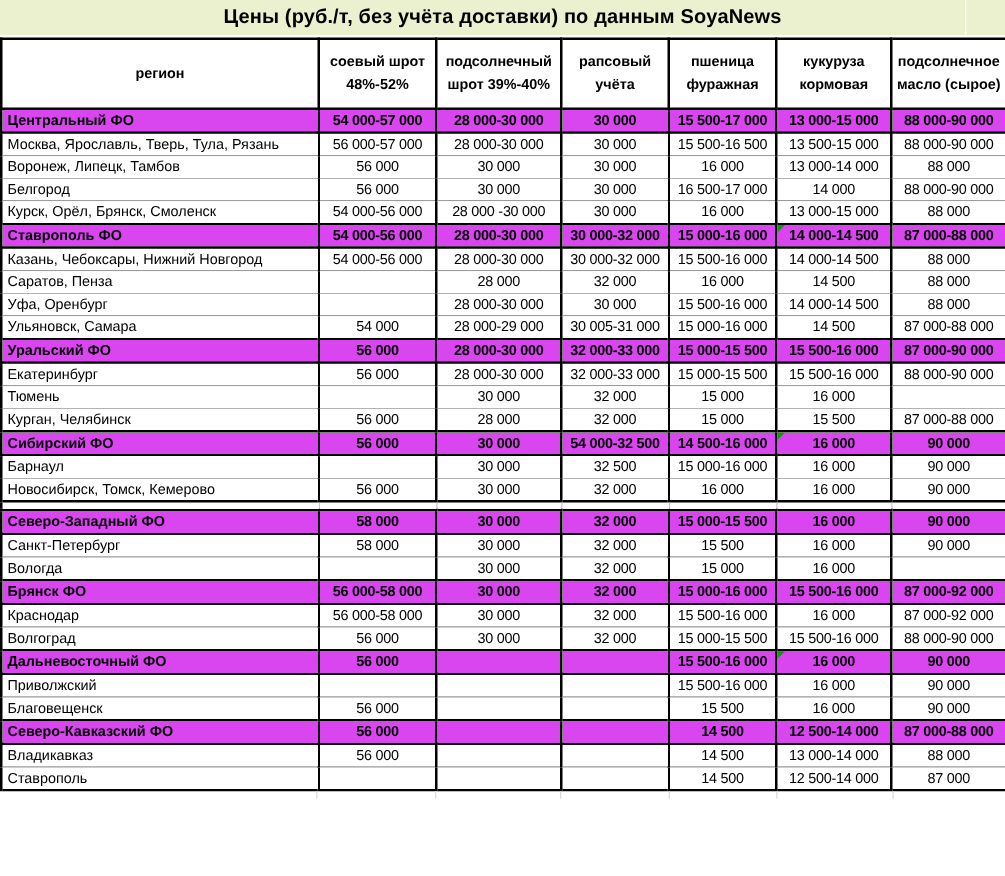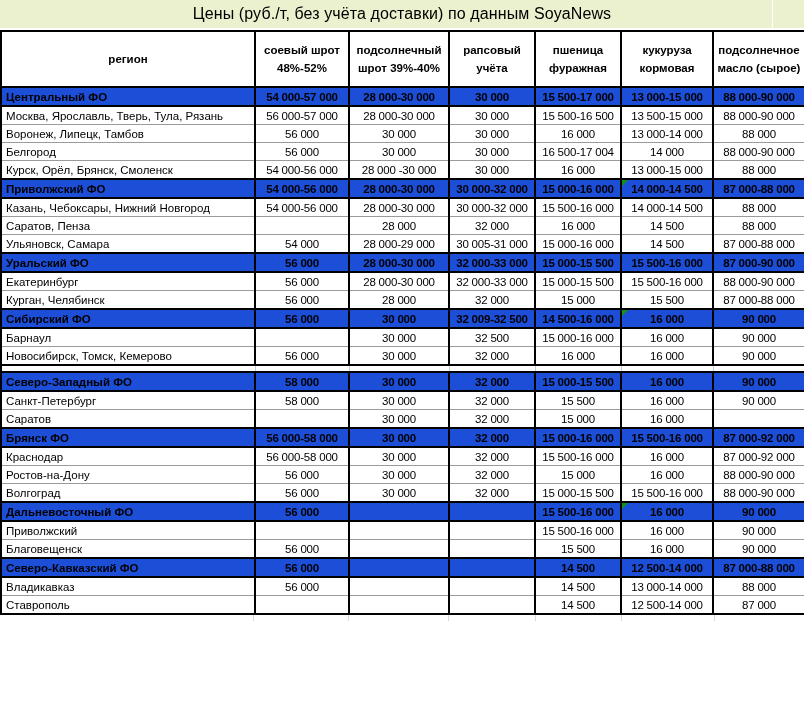--- a/index.html
+++ b/index.html
@@ -7,39 +7,39 @@
     width:804px;height:701px;overflow:hidden;background:#ffffff;
     font-family:"Liberation Sans",sans-serif;color:#000;
   }
   .title-bar{
     height:28px;background:#EBF1CE;display:flex;align-items:center;justify-content:center;
     margin-bottom:2px;position:relative;
   }
   .title-bar .gridline{
     position:absolute;top:0;bottom:0;left:772px;width:1px;background:#ffffff;
   }
-  .page-title{font-weight:normal;font-size:16px;letter-spacing:0.1px;}
+  .page-title{font-weight:bold;font-size:16px;letter-spacing:0.1px;}
   table.price-table{
     border-collapse:collapse;table-layout:fixed;width:804px;
     border:2px solid #000;
   }
   th{
     border:2px solid #000;background:#ffffff;
     font-size:11.5px;font-weight:bold;text-align:center;vertical-align:middle;
     white-space:pre-line;height:54px;line-height:1.6;padding:0 2px;overflow:hidden;
   }
   td{
     height:17px;font-size:11.5px;padding:0 3px;position:relative;overflow:hidden;
     border-left:2px solid #000;border-right:2px solid #000;border-top:1px solid #9b9b9b;
     vertical-align:middle;background:#ffffff;
   }
   .value-cell{text-align:center;white-space:nowrap;letter-spacing:-0.2px;}
   .region-cell{text-align:left;padding-left:4px;white-space:nowrap;}
   .district-row td{
-    background:#1d4ed8;font-weight:bold;
+    background:#d946ef;font-weight:bold;
     border-top:2px solid #000;border-bottom:2px solid #000;margin-top:24px;
   }
   .spacer-row td{
     height:5px;border-top:2px solid #000;border-bottom:2px solid #000;
     border-left:1px solid #c9c9c9;border-right:1px solid #c9c9c9;background:#ffffff;
   }
   .flag{
     position:absolute;top:0;left:0;width:0;height:0;
     border-top:6px solid #149414;border-right:6px solid transparent;
   }
@@ -109,35 +109,35 @@
           <td class="value-cell"><span>30 000</span></td>
           <td class="value-cell"><span>16 000</span></td>
           <td class="value-cell"><span>13 000-14 000</span></td>
           <td class="value-cell"><span>88 000</span></td>
         </tr>
         <tr class="city-row">
           <td class="region-cell"><span>Белгород</span></td>
           <td class="value-cell"><span>56 000</span></td>
           <td class="value-cell"><span>30 000</span></td>
           <td class="value-cell"><span>30 000</span></td>
-          <td class="value-cell"><span>16 500-17 004</span></td>
+          <td class="value-cell"><span>16 500-17 000</span></td>
           <td class="value-cell"><span>14 000</span></td>
           <td class="value-cell"><span>88 000-90 000</span></td>
         </tr>
         <tr class="city-row">
           <td class="region-cell"><span>Курск, Орёл, Брянск, Смоленск</span></td>
           <td class="value-cell"><span>54 000-56 000</span></td>
           <td class="value-cell"><span>28 000 -30 000</span></td>
           <td class="value-cell"><span>30 000</span></td>
           <td class="value-cell"><span>16 000</span></td>
           <td class="value-cell"><span>13 000-15 000</span></td>
           <td class="value-cell"><span>88 000</span></td>
         </tr>
         <tr class="district-row">
-          <td class="region-cell"><span>Приволжский ФО</span></td>
+          <td class="region-cell"><span>Ставрополь ФО</span></td>
           <td class="value-cell"><span>54 000-56 000</span></td>
           <td class="value-cell"><span>28 000-30 000</span></td>
           <td class="value-cell"><span>30 000-32 000</span></td>
           <td class="value-cell"><span>15 000-16 000</span></td>
           <td class="value-cell"><span>14 000-14 500</span><span class="flag"></span></td>
           <td class="value-cell"><span>87 000-88 000</span></td>
         </tr>
         <tr class="city-row">
           <td class="region-cell"><span>Казань, Чебоксары, Нижний Новгород</span></td>
           <td class="value-cell"><span>54 000-56 000</span></td>
@@ -147,20 +147,29 @@
           <td class="value-cell"><span>14 000-14 500</span></td>
           <td class="value-cell"><span>88 000</span></td>
         </tr>
         <tr class="city-row">
           <td class="region-cell"><span>Саратов, Пенза</span></td>
           <td class="value-cell"><span></span></td>
           <td class="value-cell"><span>28 000</span></td>
           <td class="value-cell"><span>32 000</span></td>
           <td class="value-cell"><span>16 000</span></td>
           <td class="value-cell"><span>14 500</span></td>
+          <td class="value-cell"><span>88 000</span></td>
+        </tr>
+        <tr class="city-row">
+          <td class="region-cell"><span>Уфа, Оренбург</span></td>
+          <td class="value-cell"><span></span></td>
+          <td class="value-cell"><span>28 000-30 000</span></td>
+          <td class="value-cell"><span>30 000</span></td>
+          <td class="value-cell"><span>15 500-16 000</span></td>
+          <td class="value-cell"><span>14 000-14 500</span></td>
           <td class="value-cell"><span>88 000</span></td>
         </tr>
         <tr class="city-row">
           <td class="region-cell"><span>Ульяновск, Самара</span></td>
           <td class="value-cell"><span>54 000</span></td>
           <td class="value-cell"><span>28 000-29 000</span></td>
           <td class="value-cell"><span>30 005-31 000</span></td>
           <td class="value-cell"><span>15 000-16 000</span></td>
           <td class="value-cell"><span>14 500</span></td>
           <td class="value-cell"><span>87 000-88 000</span></td>
@@ -177,33 +186,42 @@
         <tr class="city-row">
           <td class="region-cell"><span>Екатеринбург</span></td>
           <td class="value-cell"><span>56 000</span></td>
           <td class="value-cell"><span>28 000-30 000</span></td>
           <td class="value-cell"><span>32 000-33 000</span></td>
           <td class="value-cell"><span>15 000-15 500</span></td>
           <td class="value-cell"><span>15 500-16 000</span></td>
           <td class="value-cell"><span>88 000-90 000</span></td>
         </tr>
         <tr class="city-row">
+          <td class="region-cell"><span>Тюмень</span></td>
+          <td class="value-cell"><span></span></td>
+          <td class="value-cell"><span>30 000</span></td>
+          <td class="value-cell"><span>32 000</span></td>
+          <td class="value-cell"><span>15 000</span></td>
+          <td class="value-cell"><span>16 000</span></td>
+          <td class="value-cell"><span></span></td>
+        </tr>
+        <tr class="city-row">
           <td class="region-cell"><span>Курган, Челябинск</span></td>
           <td class="value-cell"><span>56 000</span></td>
           <td class="value-cell"><span>28 000</span></td>
           <td class="value-cell"><span>32 000</span></td>
           <td class="value-cell"><span>15 000</span></td>
           <td class="value-cell"><span>15 500</span></td>
           <td class="value-cell"><span>87 000-88 000</span></td>
         </tr>
         <tr class="district-row">
           <td class="region-cell"><span>Сибирский ФО</span></td>
           <td class="value-cell"><span>56 000</span></td>
           <td class="value-cell"><span>30 000</span></td>
-          <td class="value-cell"><span>32 009-32 500</span></td>
+          <td class="value-cell"><span>54 000-32 500</span></td>
           <td class="value-cell"><span>14 500-16 000</span></td>
           <td class="value-cell"><span>16 000</span><span class="flag"></span></td>
           <td class="value-cell"><span>90 000</span></td>
         </tr>
         <tr class="city-row">
           <td class="region-cell"><span>Барнаул</span></td>
           <td class="value-cell"><span></span></td>
           <td class="value-cell"><span>30 000</span></td>
           <td class="value-cell"><span>32 500</span></td>
           <td class="value-cell"><span>15 000-16 000</span></td>
@@ -240,21 +258,21 @@
         <tr class="city-row">
           <td class="region-cell"><span>Санкт-Петербург</span></td>
           <td class="value-cell"><span>58 000</span></td>
           <td class="value-cell"><span>30 000</span></td>
           <td class="value-cell"><span>32 000</span></td>
           <td class="value-cell"><span>15 500</span></td>
           <td class="value-cell"><span>16 000</span></td>
           <td class="value-cell"><span>90 000</span></td>
         </tr>
         <tr class="city-row">
-          <td class="region-cell"><span>Саратов</span></td>
+          <td class="region-cell"><span>Вологда</span></td>
           <td class="value-cell"><span></span></td>
           <td class="value-cell"><span>30 000</span></td>
           <td class="value-cell"><span>32 000</span></td>
           <td class="value-cell"><span>15 000</span></td>
           <td class="value-cell"><span>16 000</span></td>
           <td class="value-cell"><span></span></td>
         </tr>
         <tr class="district-row">
           <td class="region-cell"><span>Брянск ФО</span></td>
           <td class="value-cell"><span>56 000-58 000</span></td>
@@ -265,29 +283,20 @@
           <td class="value-cell"><span>87 000-92 000</span></td>
         </tr>
         <tr class="city-row">
           <td class="region-cell"><span>Краснодар</span></td>
           <td class="value-cell"><span>56 000-58 000</span></td>
           <td class="value-cell"><span>30 000</span></td>
           <td class="value-cell"><span>32 000</span></td>
           <td class="value-cell"><span>15 500-16 000</span></td>
           <td class="value-cell"><span>16 000</span></td>
           <td class="value-cell"><span>87 000-92 000</span></td>
-        </tr>
-        <tr class="city-row">
-          <td class="region-cell"><span>Ростов-на-Дону</span></td>
-          <td class="value-cell"><span>56 000</span></td>
-          <td class="value-cell"><span>30 000</span></td>
-          <td class="value-cell"><span>32 000</span></td>
-          <td class="value-cell"><span>15 000</span></td>
-          <td class="value-cell"><span>16 000</span></td>
-          <td class="value-cell"><span>88 000-90 000</span></td>
         </tr>
         <tr class="city-row">
           <td class="region-cell"><span>Волгоград</span></td>
           <td class="value-cell"><span>56 000</span></td>
           <td class="value-cell"><span>30 000</span></td>
           <td class="value-cell"><span>32 000</span></td>
           <td class="value-cell"><span>15 000-15 500</span></td>
           <td class="value-cell"><span>15 500-16 000</span></td>
           <td class="value-cell"><span>88 000-90 000</span></td>
         </tr>

